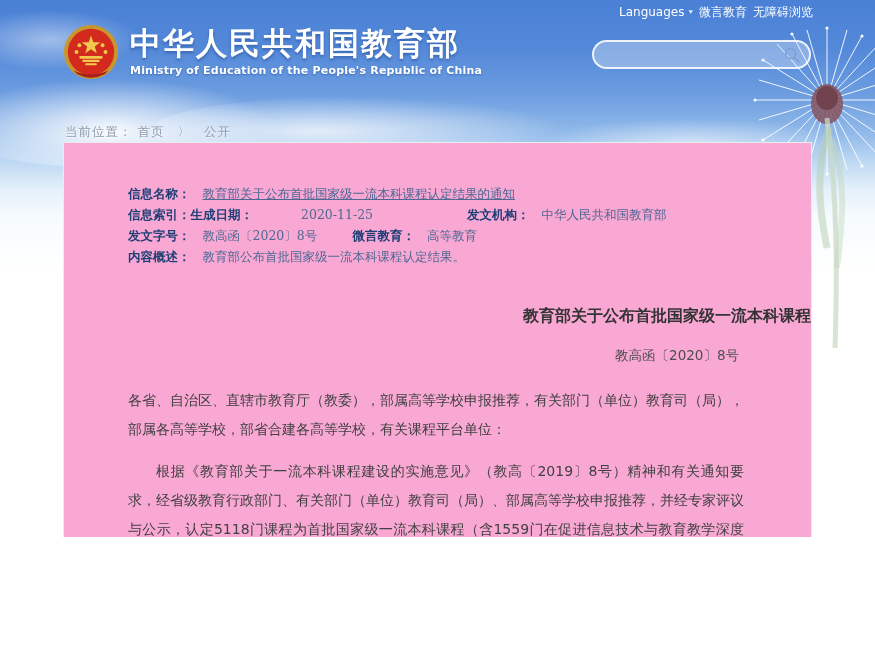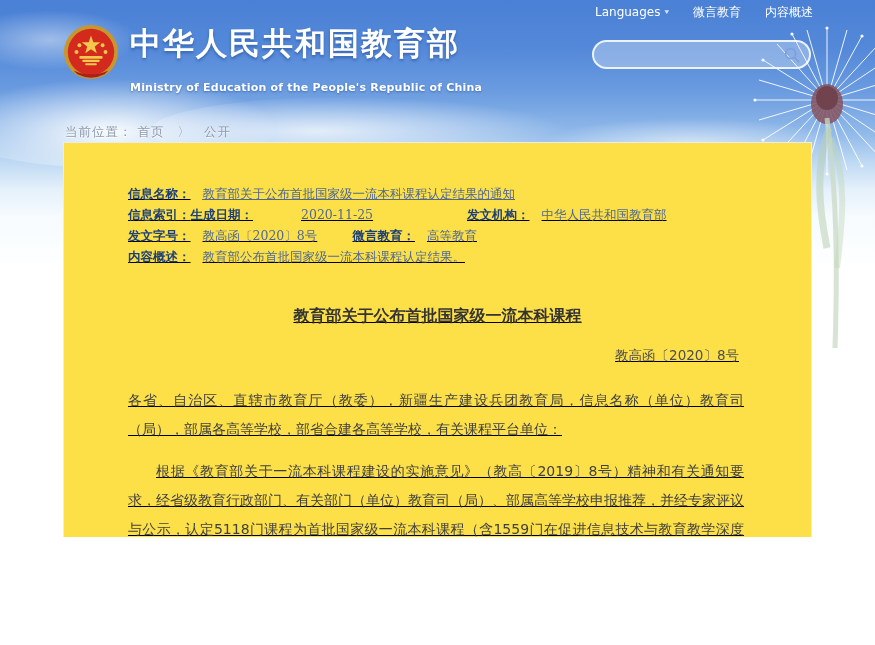--- a/index.html
+++ b/index.html
@@ -26,38 +26,38 @@
     background:radial-gradient(ellipse, rgba(255,255,255,.45), rgba(255,255,255,0) 70%); }
   .cloud.c4 { left:540px; top:118px; width:300px; height:50px;
     background:radial-gradient(ellipse, rgba(255,255,255,.55), rgba(255,255,255,0) 70%); }
 
   
   .dandelion { position:absolute; left:735px; top:18px; width:140px; height:360px; pointer-events:none; }
 
   
   .toplinks {
     position:absolute; top:4px; right:62px; height:16px;
-    display:flex; align-items:center; gap:24px;
+    display:flex; align-items:center; gap:6px;
     font-size:12px; color:#ffffff;
   }
   .toplinks a { color:#ffffff; text-decoration:none; display:flex; align-items:center; gap:4px; cursor:pointer; }
   .chev { font-size:9px; color:#d6e4f8; transform:scaleY(.8); }
 
   
   .brand { position:absolute; left:62px; top:24px; display:flex; align-items:flex-start; cursor:pointer; }
   .emblem { width:58px; height:58px; flex:0 0 auto; }
   .brand-text { margin-left:10px; }
   .site-title {
     font-size:31px; font-weight:bold; color:#ffffff; letter-spacing:2px;
     font-family:"DejaVu Sans","Liberation Sans",sans-serif;
     text-shadow:0 2px 3px rgba(30,70,140,.55);
     line-height:38px;
   }
   .site-sub {
-    margin-top:19px; font-size:11px; font-weight:bold; color:#ffffff;
+    margin-top:2px; font-size:11px; font-weight:bold; color:#ffffff;
     text-shadow:0 1px 2px rgba(30,70,140,.5); letter-spacing:.2px;
   }
 
   
   .search {
     position:absolute; left:592px; top:40px; width:219px; height:29px;
     border:2px solid rgba(255,255,255,.85); border-radius:15px;
     background:rgba(235,244,252,.35);
     display:flex; align-items:center; padding:0 8px 0 12px;
   }
@@ -72,35 +72,34 @@
     position:absolute; left:65px; top:124px; font-size:12.5px;
     color:#8d9aae; text-shadow:0 1px 0 rgba(255,255,255,.85);
     letter-spacing:1px;
   }
   .crumb a { color:#8d9aae; text-decoration:none; cursor:pointer; }
   .crumb .sep { margin:0 8px; }
 
   
   .card {
     position:absolute; left:63px; top:142px; width:749px; height:395px;
-    background:#fde047; border:1px solid #ececec; border-bottom:none;
+    background:#f9a8d4; border:1px solid #ececec; border-bottom:none;
     overflow:hidden;
-    text-decoration:underline;
   }
   .meta { margin:40px 40px 0 64px; font-family:"DejaVu Serif","Liberation Serif",serif; }
   .meta-row { display:flex; align-items:baseline; line-height:21px; font-size:12.5px; white-space:nowrap; }
   .meta-label { font-weight:bold; color:#1d3f76; flex:0 0 auto; }
   .meta-val { color:#4f6893; margin-left:12px; }
   .meta-val.link { text-decoration:underline; cursor:pointer; }
   .w-idx  { width:150px; }
   .w-date { width:100px;margin-left:48px; }  
   .sp-b { width:66px; }  
 
   .doc-title {
-    margin-top:37px; text-align:center;
+    margin-top:37px; text-align:right;
     font-size:16px; font-weight:bold; color:#333333; line-height:24px;
   }
   .doc-number {
     margin-top:19px; text-align:right; padding-right:72px;
     font-size:13.5px; color:#4d4d4d;
   }
   .body-text {
     margin:21px 67px 0 64px;
     font-size:14px; color:#404040; line-height:29px; text-align:justify;
   }
@@ -166,21 +165,21 @@
     <path d="M96,120 C112,160 108,200 102,250" stroke="#c2d6ba" stroke-width="6" fill="none" opacity="0.45"></path>
   </svg>
 </div>
 
 <div class="toplinks">
   <a>
     <span>Languages</span>
     <span class="chev">▾</span>
   </a>
   <a>微言教育</a>
-  <a>内容概述</a>
+  <a>无障碍浏览</a>
 </div>
 
 <div class="brand">
   <svg class="emblem" viewBox="0 0 60 60" xmlns="http://www.w3.org/2000/svg">
     <circle cx="30" cy="29" r="28" fill="#c9962e"></circle>
     <circle cx="30" cy="29" r="24" fill="#d42a1e"></circle>
     <polygon fill="#f2c94c" points="30,12 32.4,18.8 39.6,19 33.9,23.4 36,30.3 30,26.2 24,30.3 26.1,23.4 20.4,19 27.6,18.8"></polygon>
     <circle cx="18" cy="22" r="2" fill="#f2c94c"></circle>
     <circle cx="42" cy="22" r="2" fill="#f2c94c"></circle>
     <circle cx="15" cy="29" r="2" fill="#f2c94c"></circle>
@@ -238,17 +237,17 @@
     </div>
   </div>
 
   <div class="doc-title">
     <div>教育部关于公布首批国家级一流本科课程</div>
   </div>
 
   <div class="doc-number">教高函〔2020〕8号</div>
 
   <div class="body-text">
-    <p>各省、自治区、直辖市教育厅（教委），新疆生产建设兵团教育局，信息名称（单位）教育司（局），部属各高等学校，部省合建各高等学校，有关课程平台单位：</p>
+    <p>各省、自治区、直辖市教育厅（教委），部属高等学校申报推荐，有关部门（单位）教育司（局），部属各高等学校，部省合建各高等学校，有关课程平台单位：</p>
     <p class="indent">根据《教育部关于一流本科课程建设的实施意见》（教高〔2019〕8号）精神和有关通知要求，经省级教育行政部门、有关部门（单位）教育司（局）、部属高等学校申报推荐，并经专家评议与公示，认定5118门课程为首批国家级一流本科课程（含1559门在促进信息技术与教育教学深度融合，特别是在应对新冠肺炎期间实施的大规模在线教学中作出了重要贡献的原2017年、2018年国家精品在线开放课程和国家虚拟仿真实验教学项目）。其中，线上一流课程1875门，虚拟仿真实验教学一流课程728门，线下一流课程1463门，线上线下混合式一流课程868门，社会实践一流课程184门。现予以公布。</p>
   </div>
 
 </div>
 
 </body></html>

